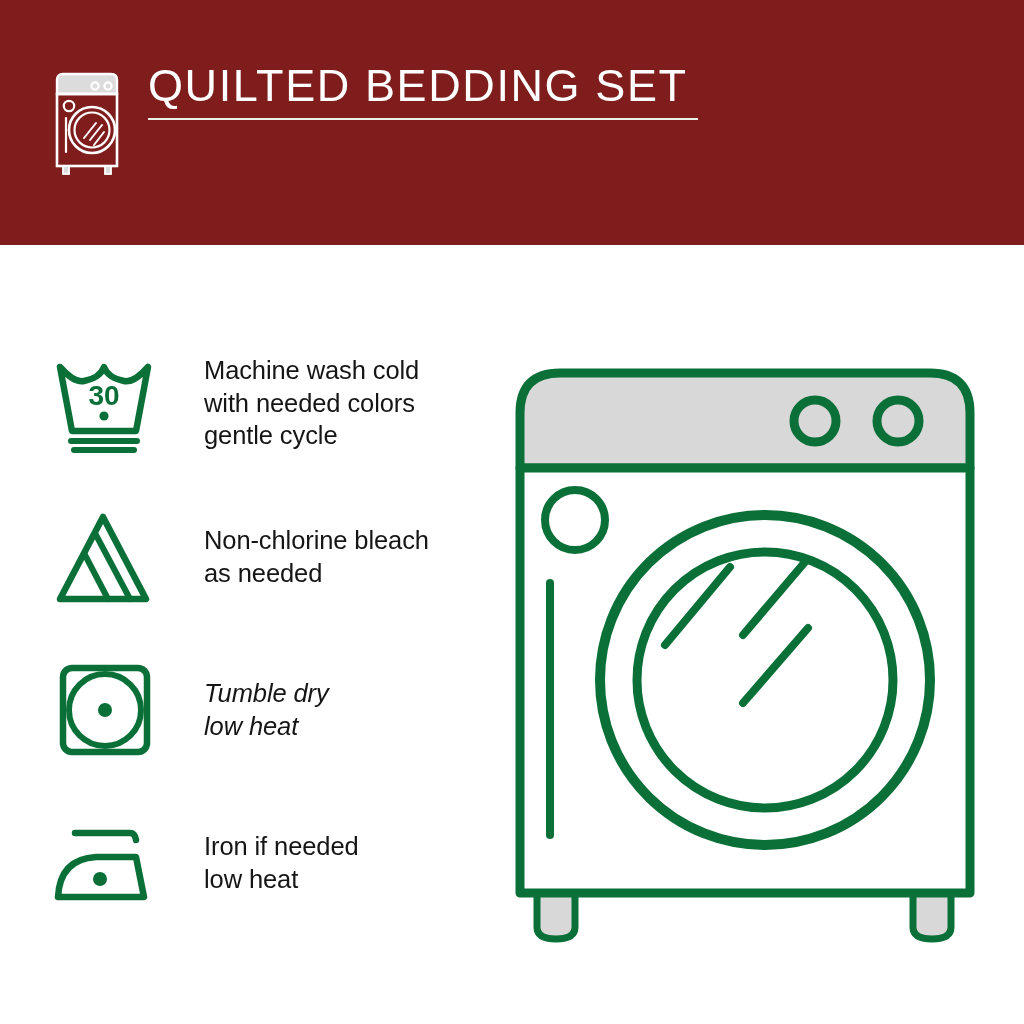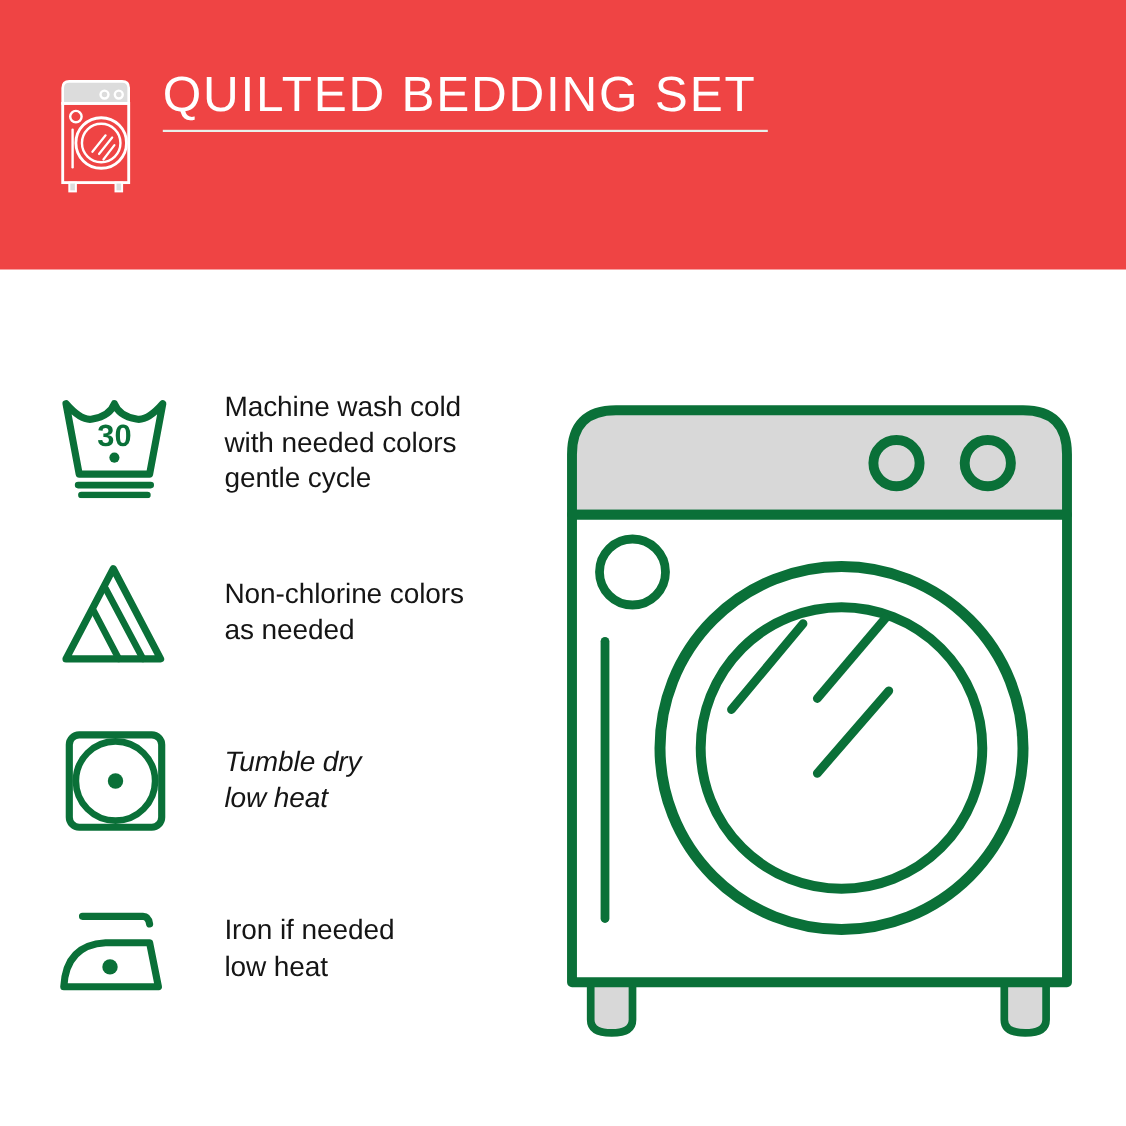--- a/index.html
+++ b/index.html
@@ -15,21 +15,21 @@
     position: relative;
   }
 
   
   .header-band {
     position: absolute;
     left: 0;
     top: 0;
     width: 1024px;
     height: 245px;
-    background: #ef4444;
+    background: #7f1d1d;
   }
   .header-inner {
     position: absolute;
     left: 48px;
     top: 62px;
     display: flex;
     align-items: flex-start;
   }
   .header-logo {
     width: 78px;
@@ -176,21 +176,21 @@
   </div>
 
   <div class="care-row care-row-1">
     <div class="care-symbol">
       <svg viewBox="0 0 104 100" width="104" height="100" aria-hidden="true">
         <path d="M51 10 L94 92 L8 92 Z" fill="none" stroke="#0a7038" stroke-width="6.5" stroke-linejoin="round"></path>
         <line x1="44" y1="28" x2="78" y2="92" stroke="#0a7038" stroke-width="6" stroke-linecap="round"></line>
         <line x1="33" y1="48" x2="56" y2="92" stroke="#0a7038" stroke-width="6" stroke-linecap="round"></line>
       </svg>
     </div>
-    <div class="care-text">Non-chlorine colors
+    <div class="care-text">Non-chlorine bleach
 as needed</div>
   </div>
 
   <div class="care-row care-row-2">
     <div class="care-symbol">
       <svg viewBox="0 0 104 100" width="104" height="100" aria-hidden="true">
         <rect x="11" y="8" width="84" height="84" rx="9" ry="9" fill="none" stroke="#0a7038" stroke-width="6.5"></rect>
         <circle cx="53" cy="50" r="36" fill="none" stroke="#0a7038" stroke-width="6"></circle>
         <circle cx="53" cy="50" r="7" fill="#0a7038"></circle>
       </svg>

